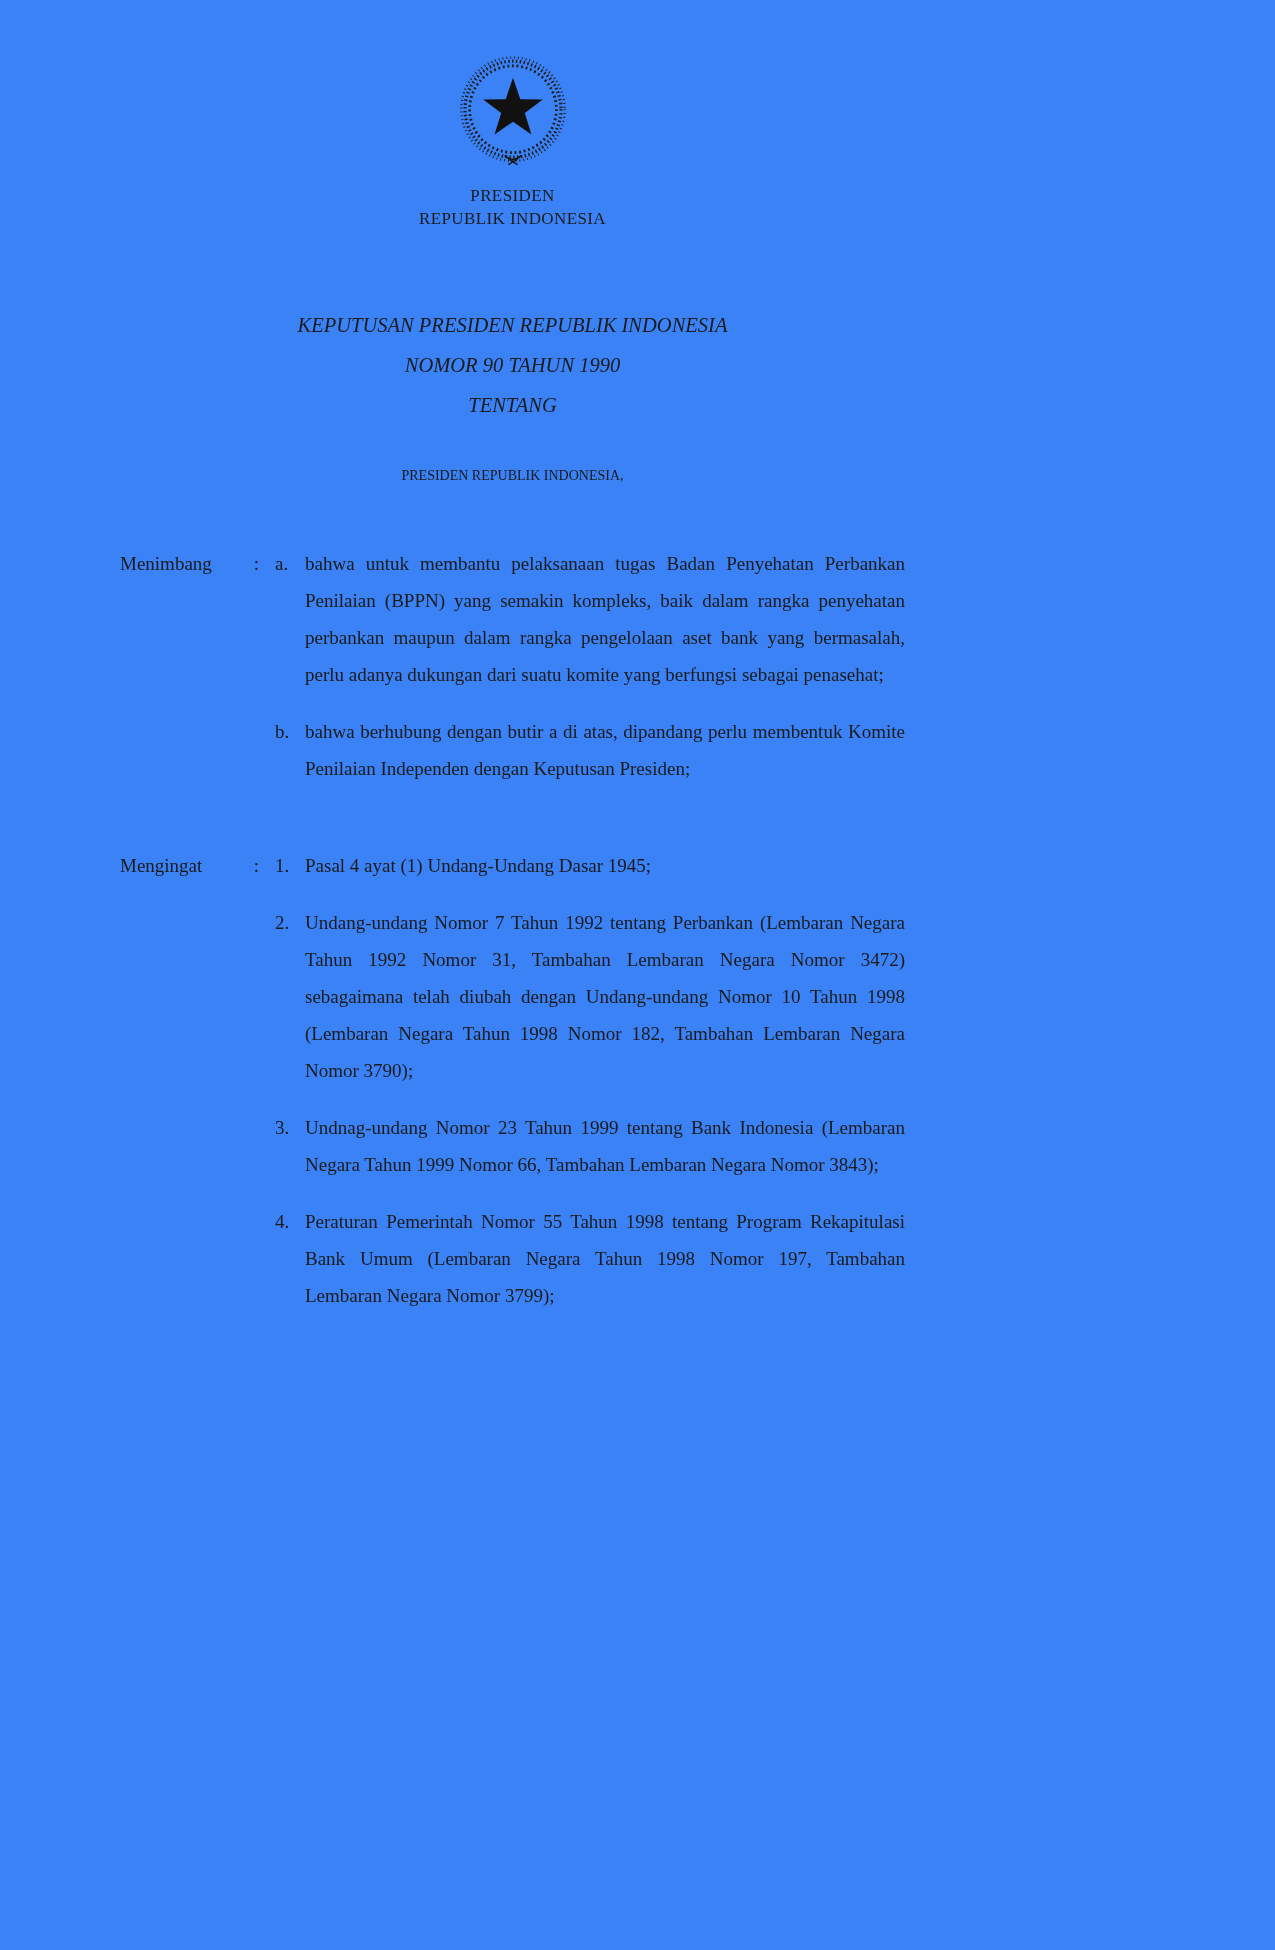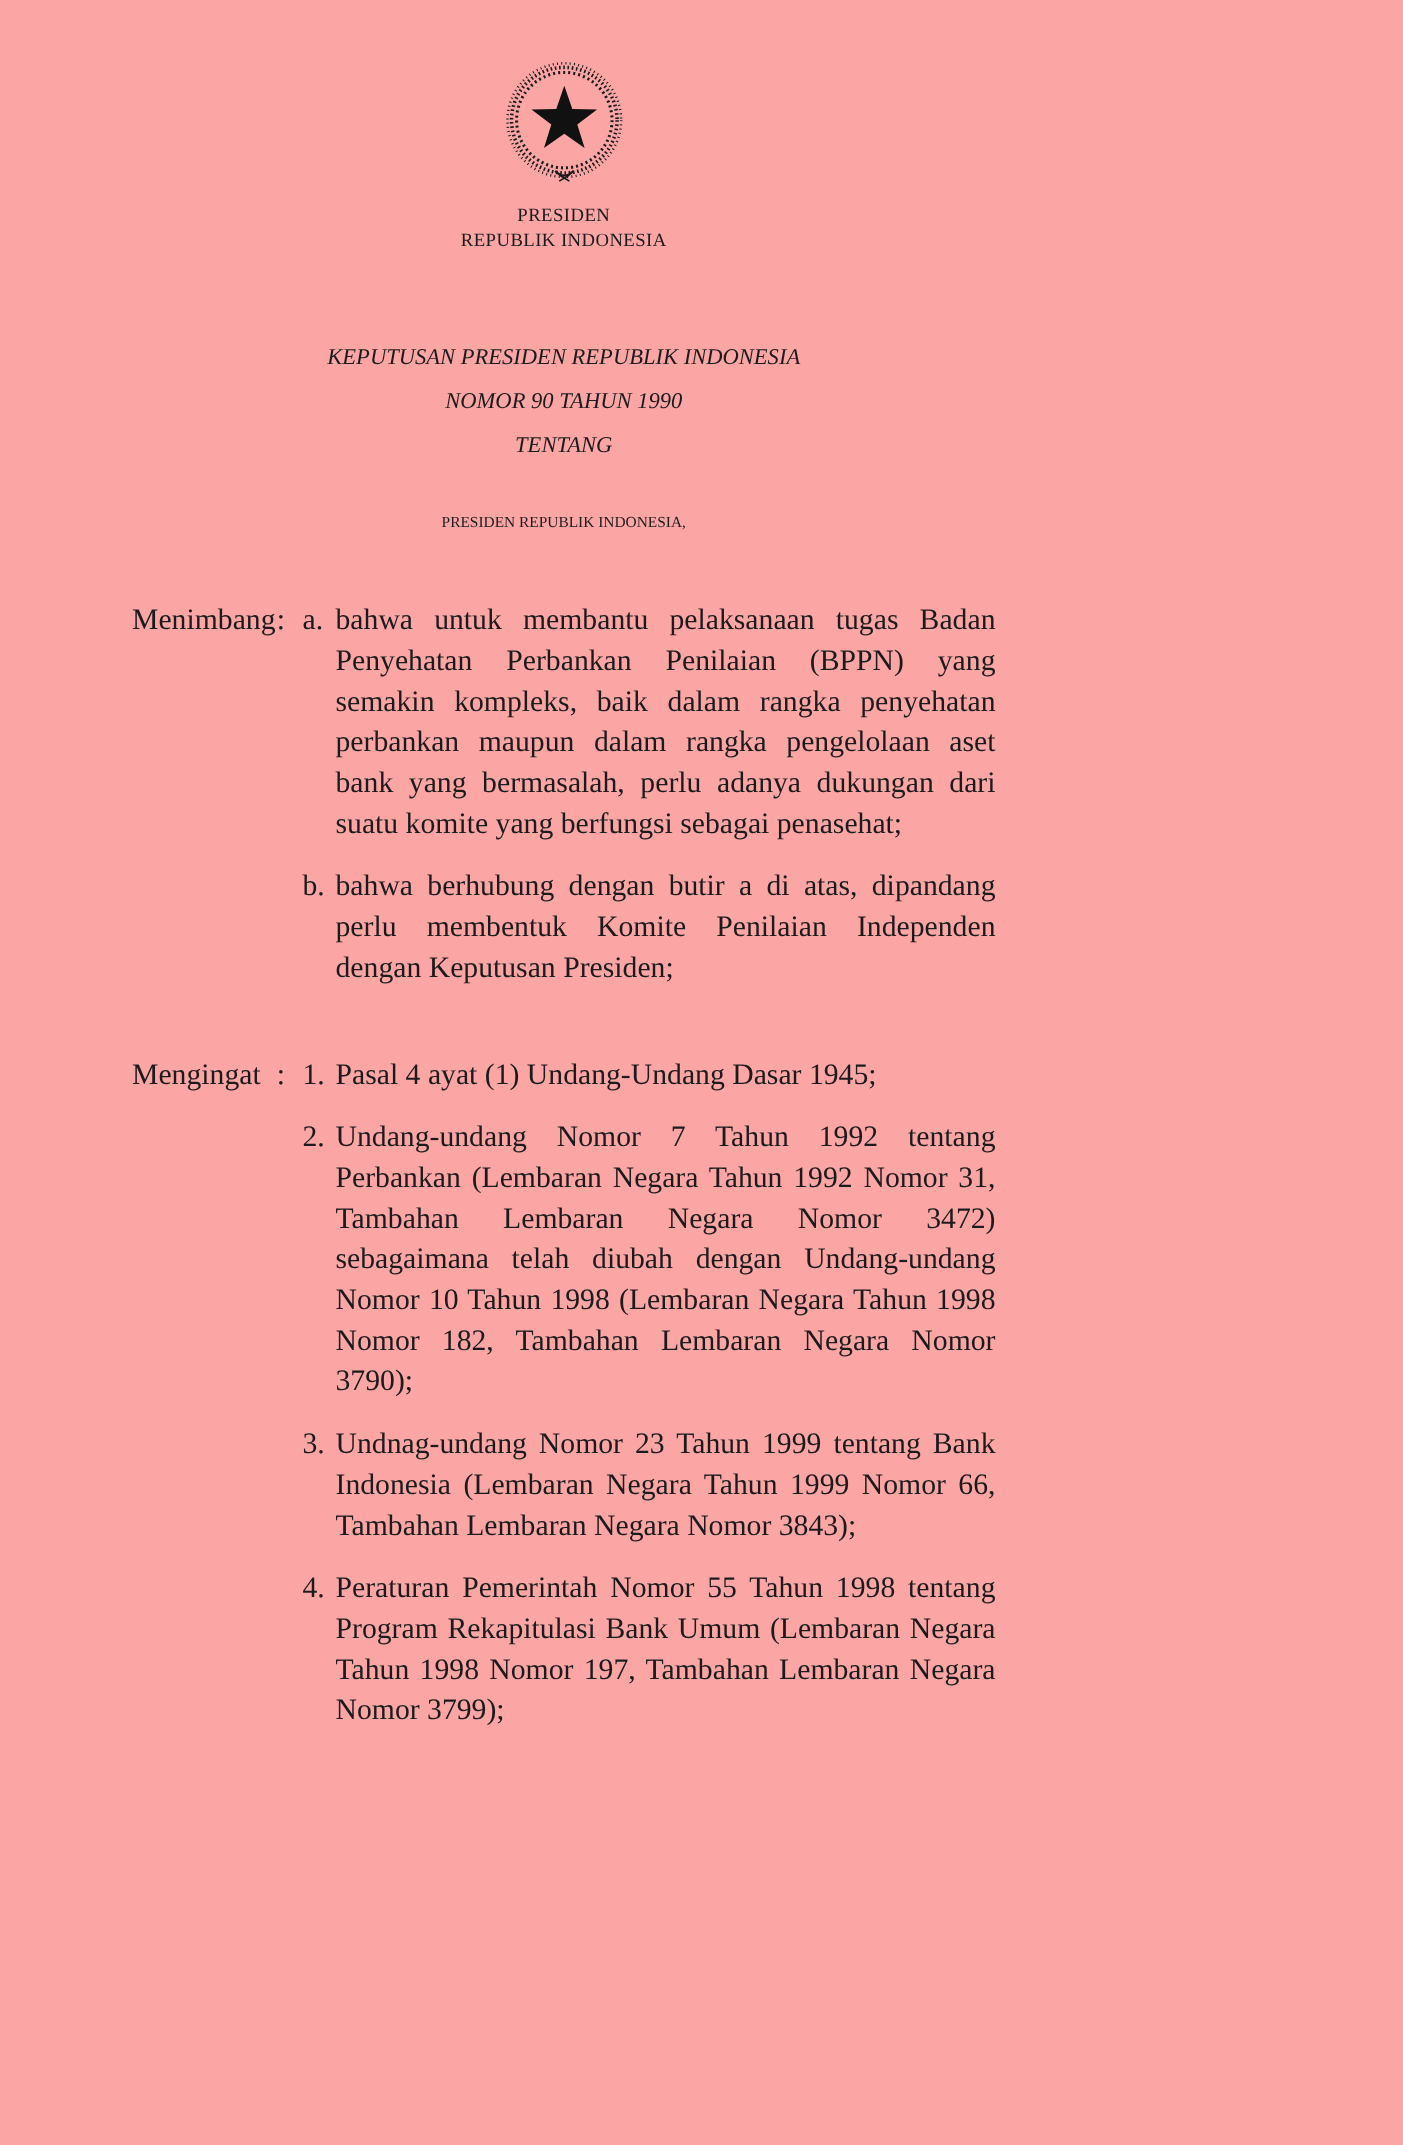--- a/index.html
+++ b/index.html
@@ -8,21 +8,21 @@
     width: 1275px;
     height: 1950px;
     font-family: "Liberation Serif", serif;
     color: #1b1b1b;
     -webkit-font-smoothing: antialiased;
   }
   .page {
     position: relative;
     width: 1275px;
     height: 1950px;
-    background: #fca5a5;
+    background: #3b82f6;
     padding: 52px 370px 0 120px;
     overflow: hidden;
   }
   
   .masthead { text-align: center; }
   .emblem { display: flex; justify-content: center; }
   .emblem svg { display: block; }
   .org-line {
     font-size: 17px;
     line-height: 23px;
@@ -38,21 +38,21 @@
   .title-line { line-height: 40px; font-style: italic; }
   .salutation {
     margin-top: 38px;
     text-align: center;
     font-size: 14px;
     line-height: 26px;
   }
   
   .clause {
     display: flex;
-    font-size: 27px;
+    font-size: 19px;
     margin-top: 60px;
     justify-content: space-between;
   }
   .clause.first { margin-top: 56px; }
   .clause-label {
     flex: 0 0 155px;
     display: flex;
     justify-content: space-between;
     padding-right: 16px;
     line-height: 37px;

